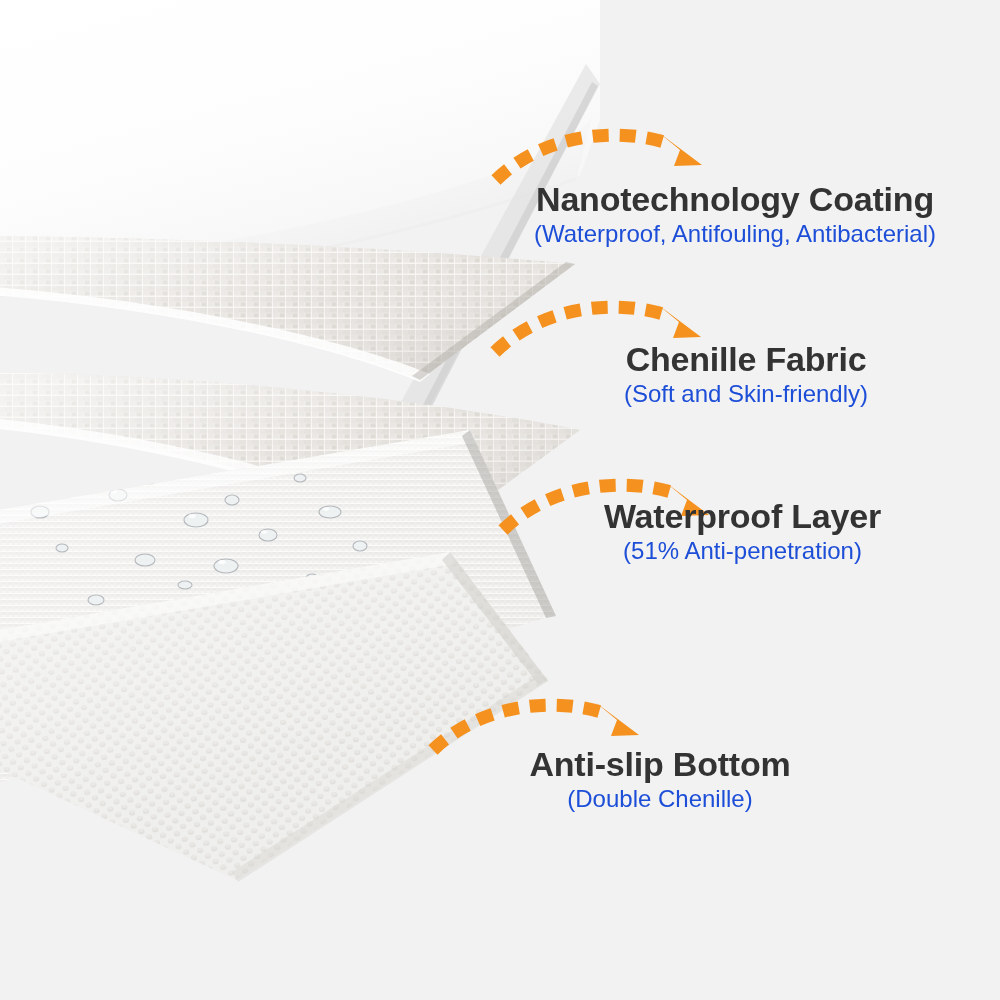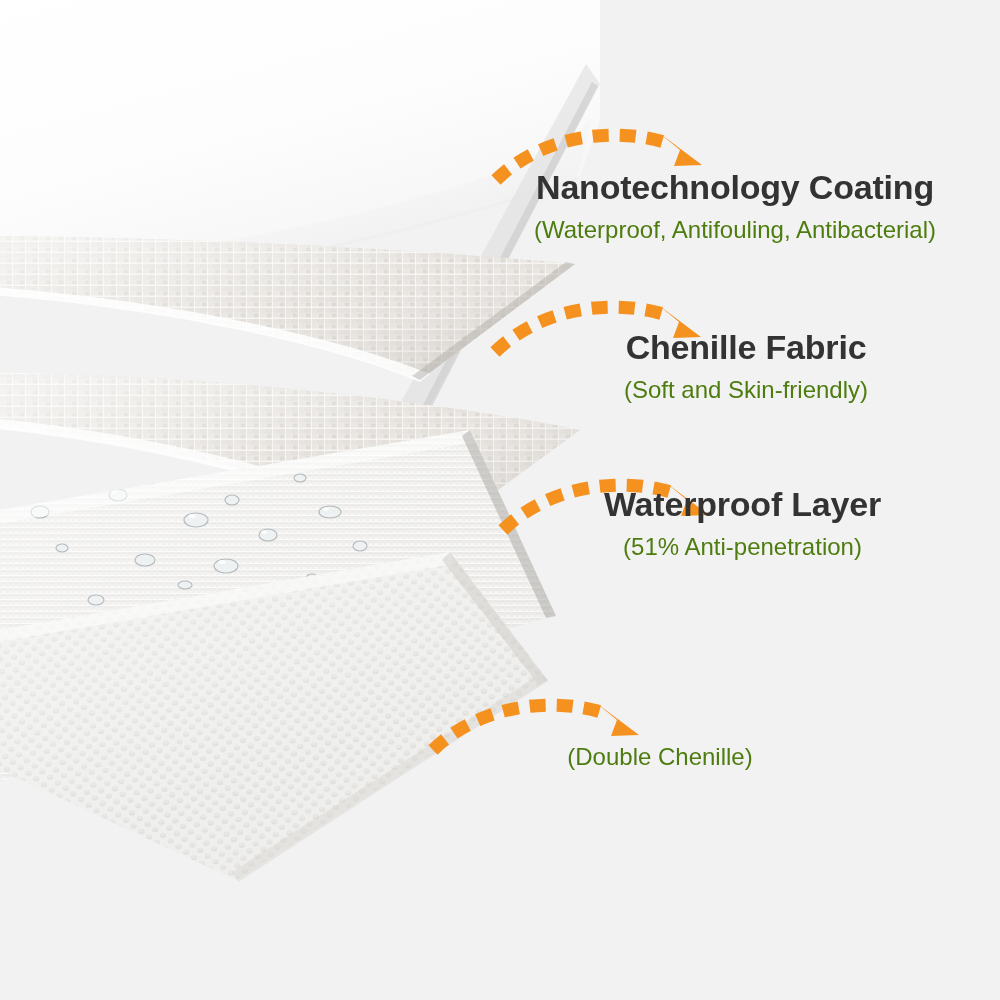--- a/index.html
+++ b/index.html
@@ -41,27 +41,28 @@
     position: absolute;
     text-align: center;
     white-space: nowrap;
   }
   .callout .title {
     font-size: 34px;
     font-weight: bold;
     color: #333333;
     letter-spacing: -0.2px;
     line-height: 1.12;
+    margin-top: 12px;
   }
   .callout .sub {
     font-size: 24px;
     font-weight: normal;
-    color: #4d7c0f;
+    color: #1d4ed8;
     line-height: 1.2;
-    margin-top: 10px;
+    margin-top: 2px;
   }
 
   .arrow {
     position: absolute;
     pointer-events: none;
   }
   .arrow svg { display: block; }
 
   
   #callout-1 { left: 470px; top: 168px; width: 530px; }
@@ -271,16 +272,17 @@
     <div class="sub">(51% Anti-penetration)</div>
   </div>
 
   <div class="arrow" id="arrow-4">
     <svg width="230" height="60" viewBox="0 0 230 60" xmlns="http://www.w3.org/2000/svg">
       <path d="M 8 52 C 55 6, 130 -2, 182 16" fill="none" stroke="#f5911e" stroke-width="13" stroke-linecap="butt" stroke-dasharray="16 11"></path>
       <path d="M 170 4 L 214 37 L 186 38 L 192 22 Z" fill="#f5911e"></path>
     </svg>
   </div>
   <div class="callout" id="callout-4">
+    <div class="title">Anti-slip Bottom</div>
     <div class="sub">(Double Chenille)</div>
   </div>
 
 </div>
 
 </body></html>

